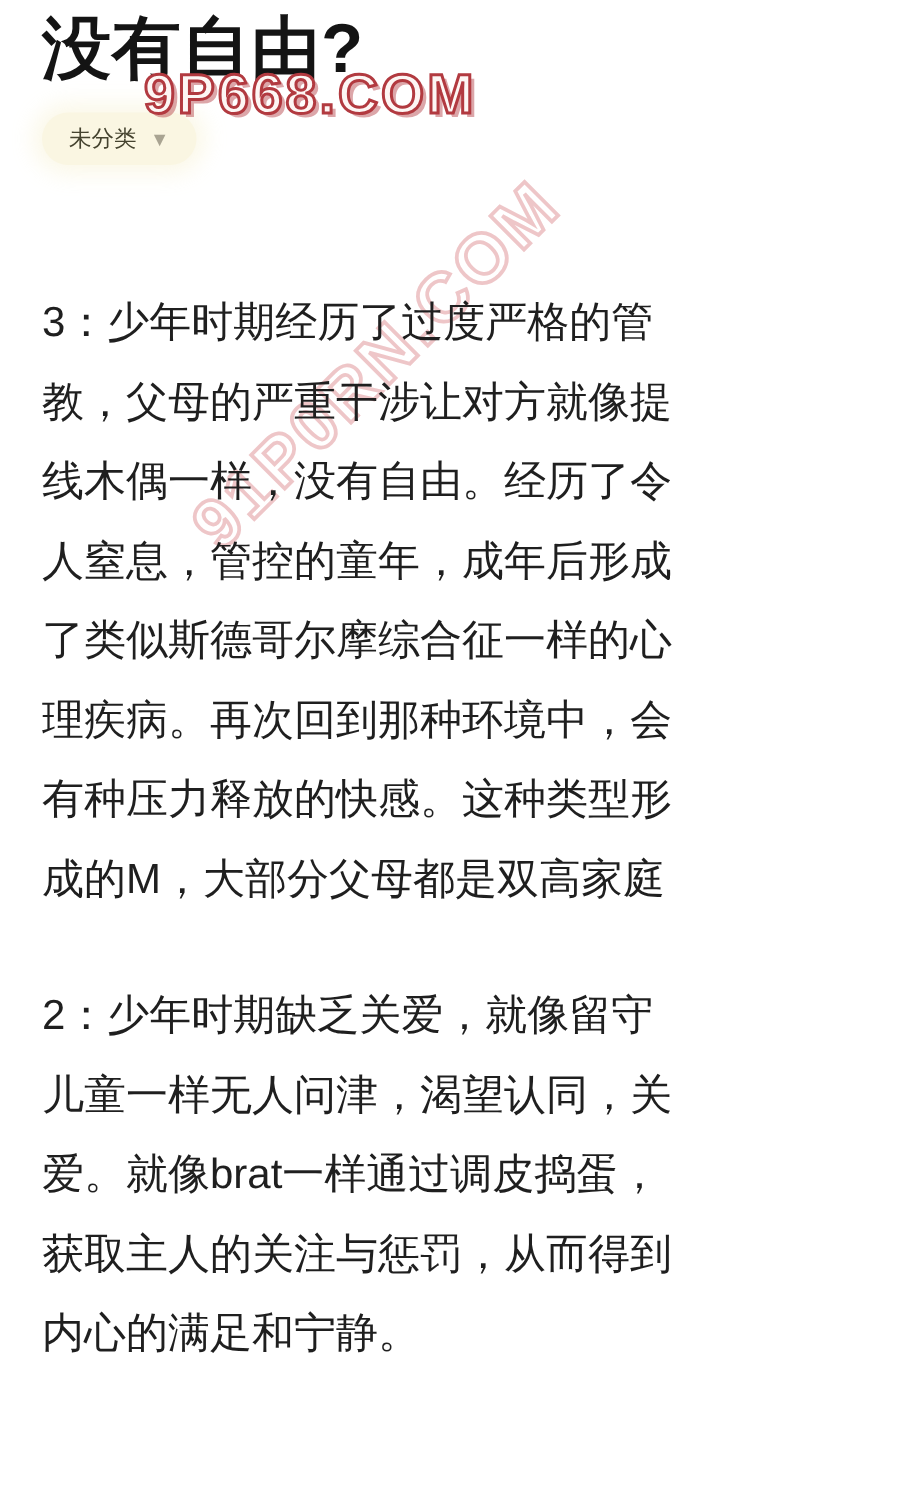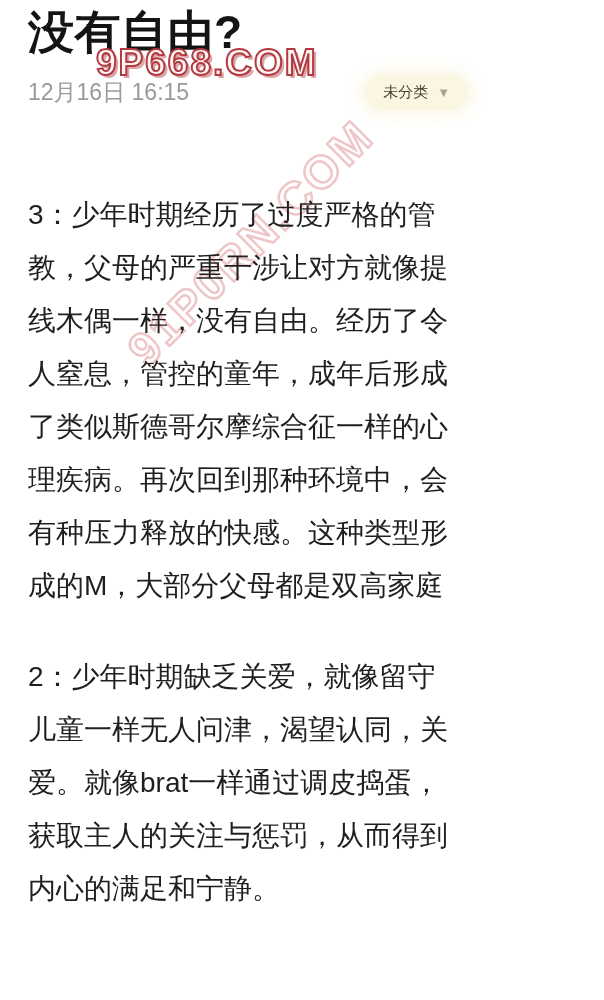--- a/index.html
+++ b/index.html
@@ -96,21 +96,20 @@
 
   <div class="watermark-top">9P668.COM</div>
 
   <div class="watermark-diagonal">91P0RN.COM</div>
 
   <div class="header">
     <h1 class="note-title">没有自由?</h1>
   </div>
 
   <div class="meta-row">
-    <span class="note-date">12月16日 16:15</span>
     <span class="category-badge">
       <span class="category-label">未分类</span>
       <span class="category-caret">▼</span>
     </span>
   </div>
 
   <div class="note-body">
     <p>3：少年时期经历了过度严格的管教，父母的严重干涉让对方就像提线木偶一样，没有自由。经历了令人窒息，管控的童年，成年后形成了类似斯德哥尔摩综合征一样的心理疾病。再次回到那种环境中，会有种压力释放的快感。这种类型形成的M，大部分父母都是双高家庭</p>
     <p>2：少年时期缺乏关爱，就像留守儿童一样无人问津，渴望认同，关爱。就像brat一样通过调皮捣蛋，获取主人的关注与惩罚，从而得到内心的满足和宁静。</p>
   </div>

